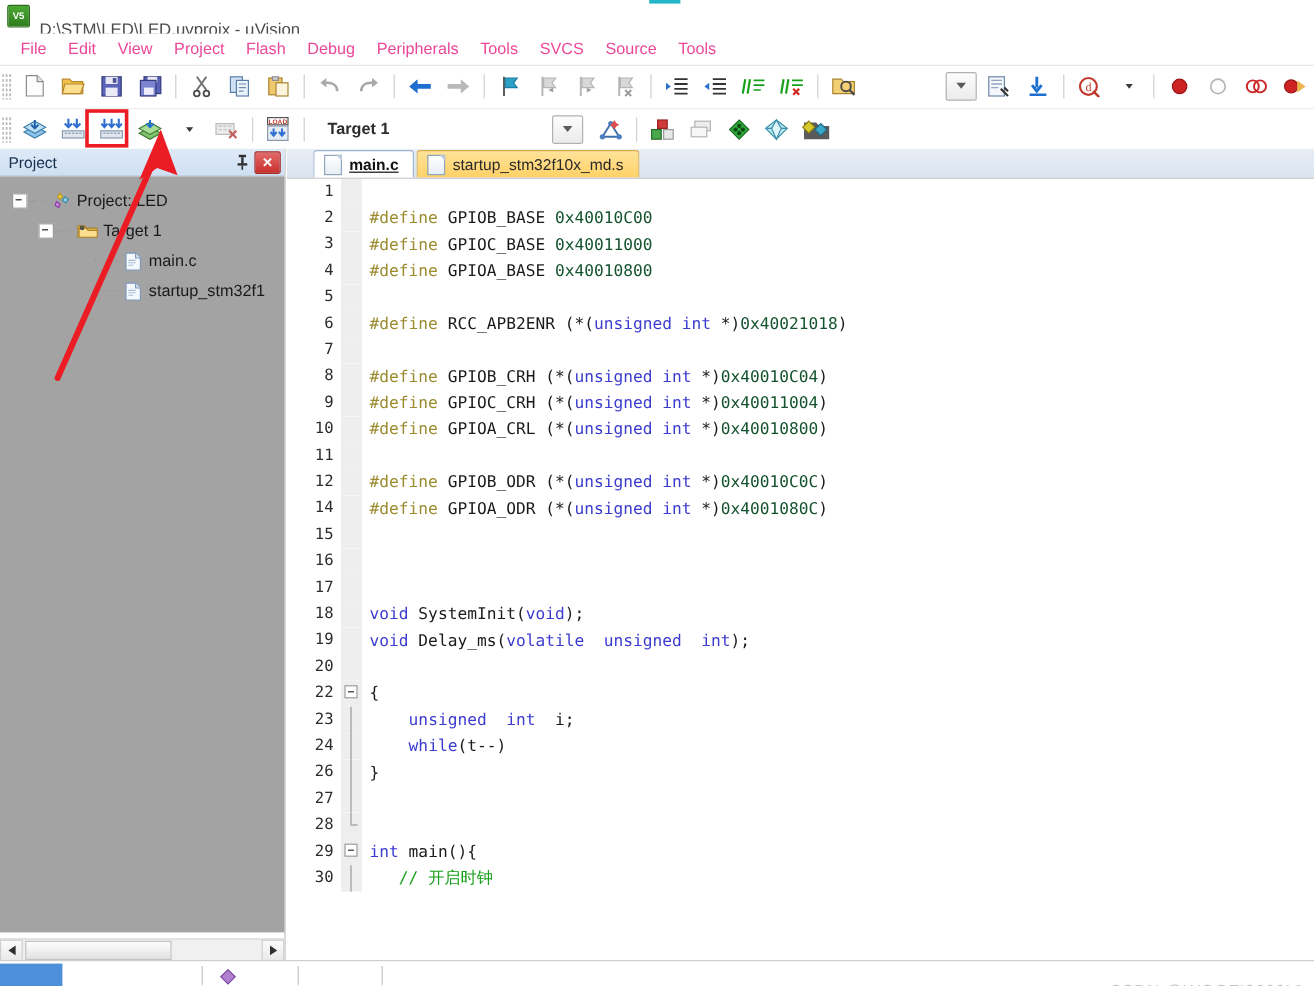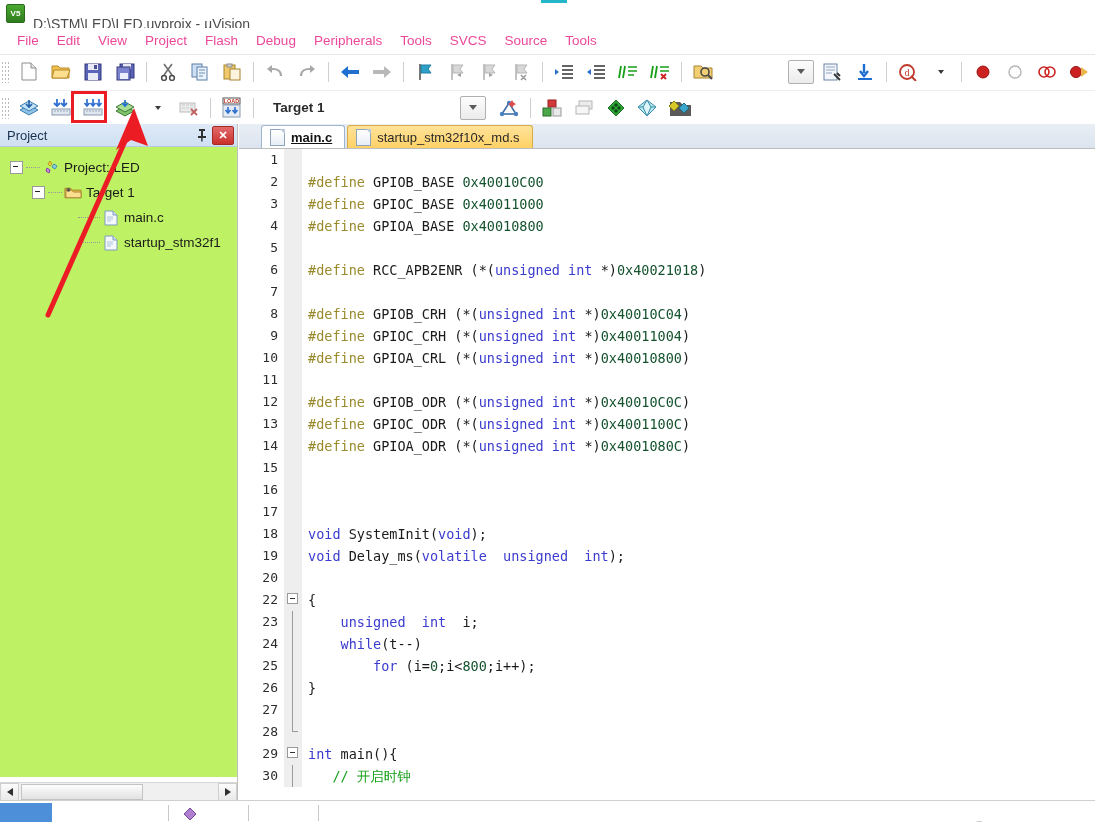--- a/index.html
+++ b/index.html
@@ -185,21 +185,21 @@
     border-radius: 2px;
     color: #ffffff;
     font-size: 11px; font-weight: bold;
     display: flex; align-items: center; justify-content: center;
     font-family: "Liberation Sans", sans-serif;
   }
 
   .tree {
     position: absolute; left: 0; top: 23px;
     width: 237px; height: 630px;
-    background: #bef264;
+    background: #a3a3a3;
     overflow: hidden;
     padding-top: 8px;
     box-sizing: border-box;
   }
   .tree-row {
     display: flex; align-items: center;
     height: 25px;
     font-size: 13.5px;
     color: #1a1a1a;
     white-space: nowrap;
@@ -949,25 +949,20 @@
               <td class="gutter">11</td>
               <td class="foldcol"></td>
               <td class="code"></td>
             </tr>
             <tr>
               <td class="gutter">12</td>
               <td class="foldcol"></td>
               <td class="code"><span class="t-pre">#define </span><span class="t-id">GPIOB_ODR </span><span class="t-op">(*(</span><span class="t-kw">unsigned int </span><span class="t-op">*)</span><span class="t-num">0x40010C0C</span><span class="t-op">)</span></td>
             </tr>
             <tr>
-              <td class="gutter">13</td>
-              <td class="foldcol"></td>
-              <td class="code"><span class="t-pre">#define </span><span class="t-id">GPIOC_ODR </span><span class="t-op">(*(</span><span class="t-kw">unsigned int </span><span class="t-op">*)</span><span class="t-num">0x4001100C</span><span class="t-op">)</span></td>
-            </tr>
-            <tr>
               <td class="gutter">14</td>
               <td class="foldcol"></td>
               <td class="code"><span class="t-pre">#define </span><span class="t-id">GPIOA_ODR </span><span class="t-op">(*(</span><span class="t-kw">unsigned int </span><span class="t-op">*)</span><span class="t-num">0x4001080C</span><span class="t-op">)</span></td>
             </tr>
             <tr>
               <td class="gutter">15</td>
               <td class="foldcol"></td>
               <td class="code"></td>
             </tr>
             <tr>
@@ -1008,27 +1003,20 @@
                 <span class="fold-line"></span>
               </td>
               <td class="code"><span class="t-op">    </span><span class="t-kw">unsigned  int</span><span class="t-op">  i;</span></td>
             </tr>
             <tr>
               <td class="gutter">24</td>
               <td class="foldcol">
                 <span class="fold-line"></span>
               </td>
               <td class="code"><span class="t-op">    </span><span class="t-kw">while</span><span class="t-op">(t--)</span></td>
-            </tr>
-            <tr>
-              <td class="gutter">25</td>
-              <td class="foldcol">
-                <span class="fold-line"></span>
-              </td>
-              <td class="code"><span class="t-op">        </span><span class="t-kw">for</span><span class="t-op"> (i=</span><span class="t-num">0</span><span class="t-op">;i&lt;</span><span class="t-num">800</span><span class="t-op">;i++);</span></td>
             </tr>
             <tr>
               <td class="gutter">26</td>
               <td class="foldcol">
                 <span class="fold-line"></span>
               </td>
               <td class="code"><span class="t-op">}</span></td>
             </tr>
             <tr>
               <td class="gutter">27</td>

